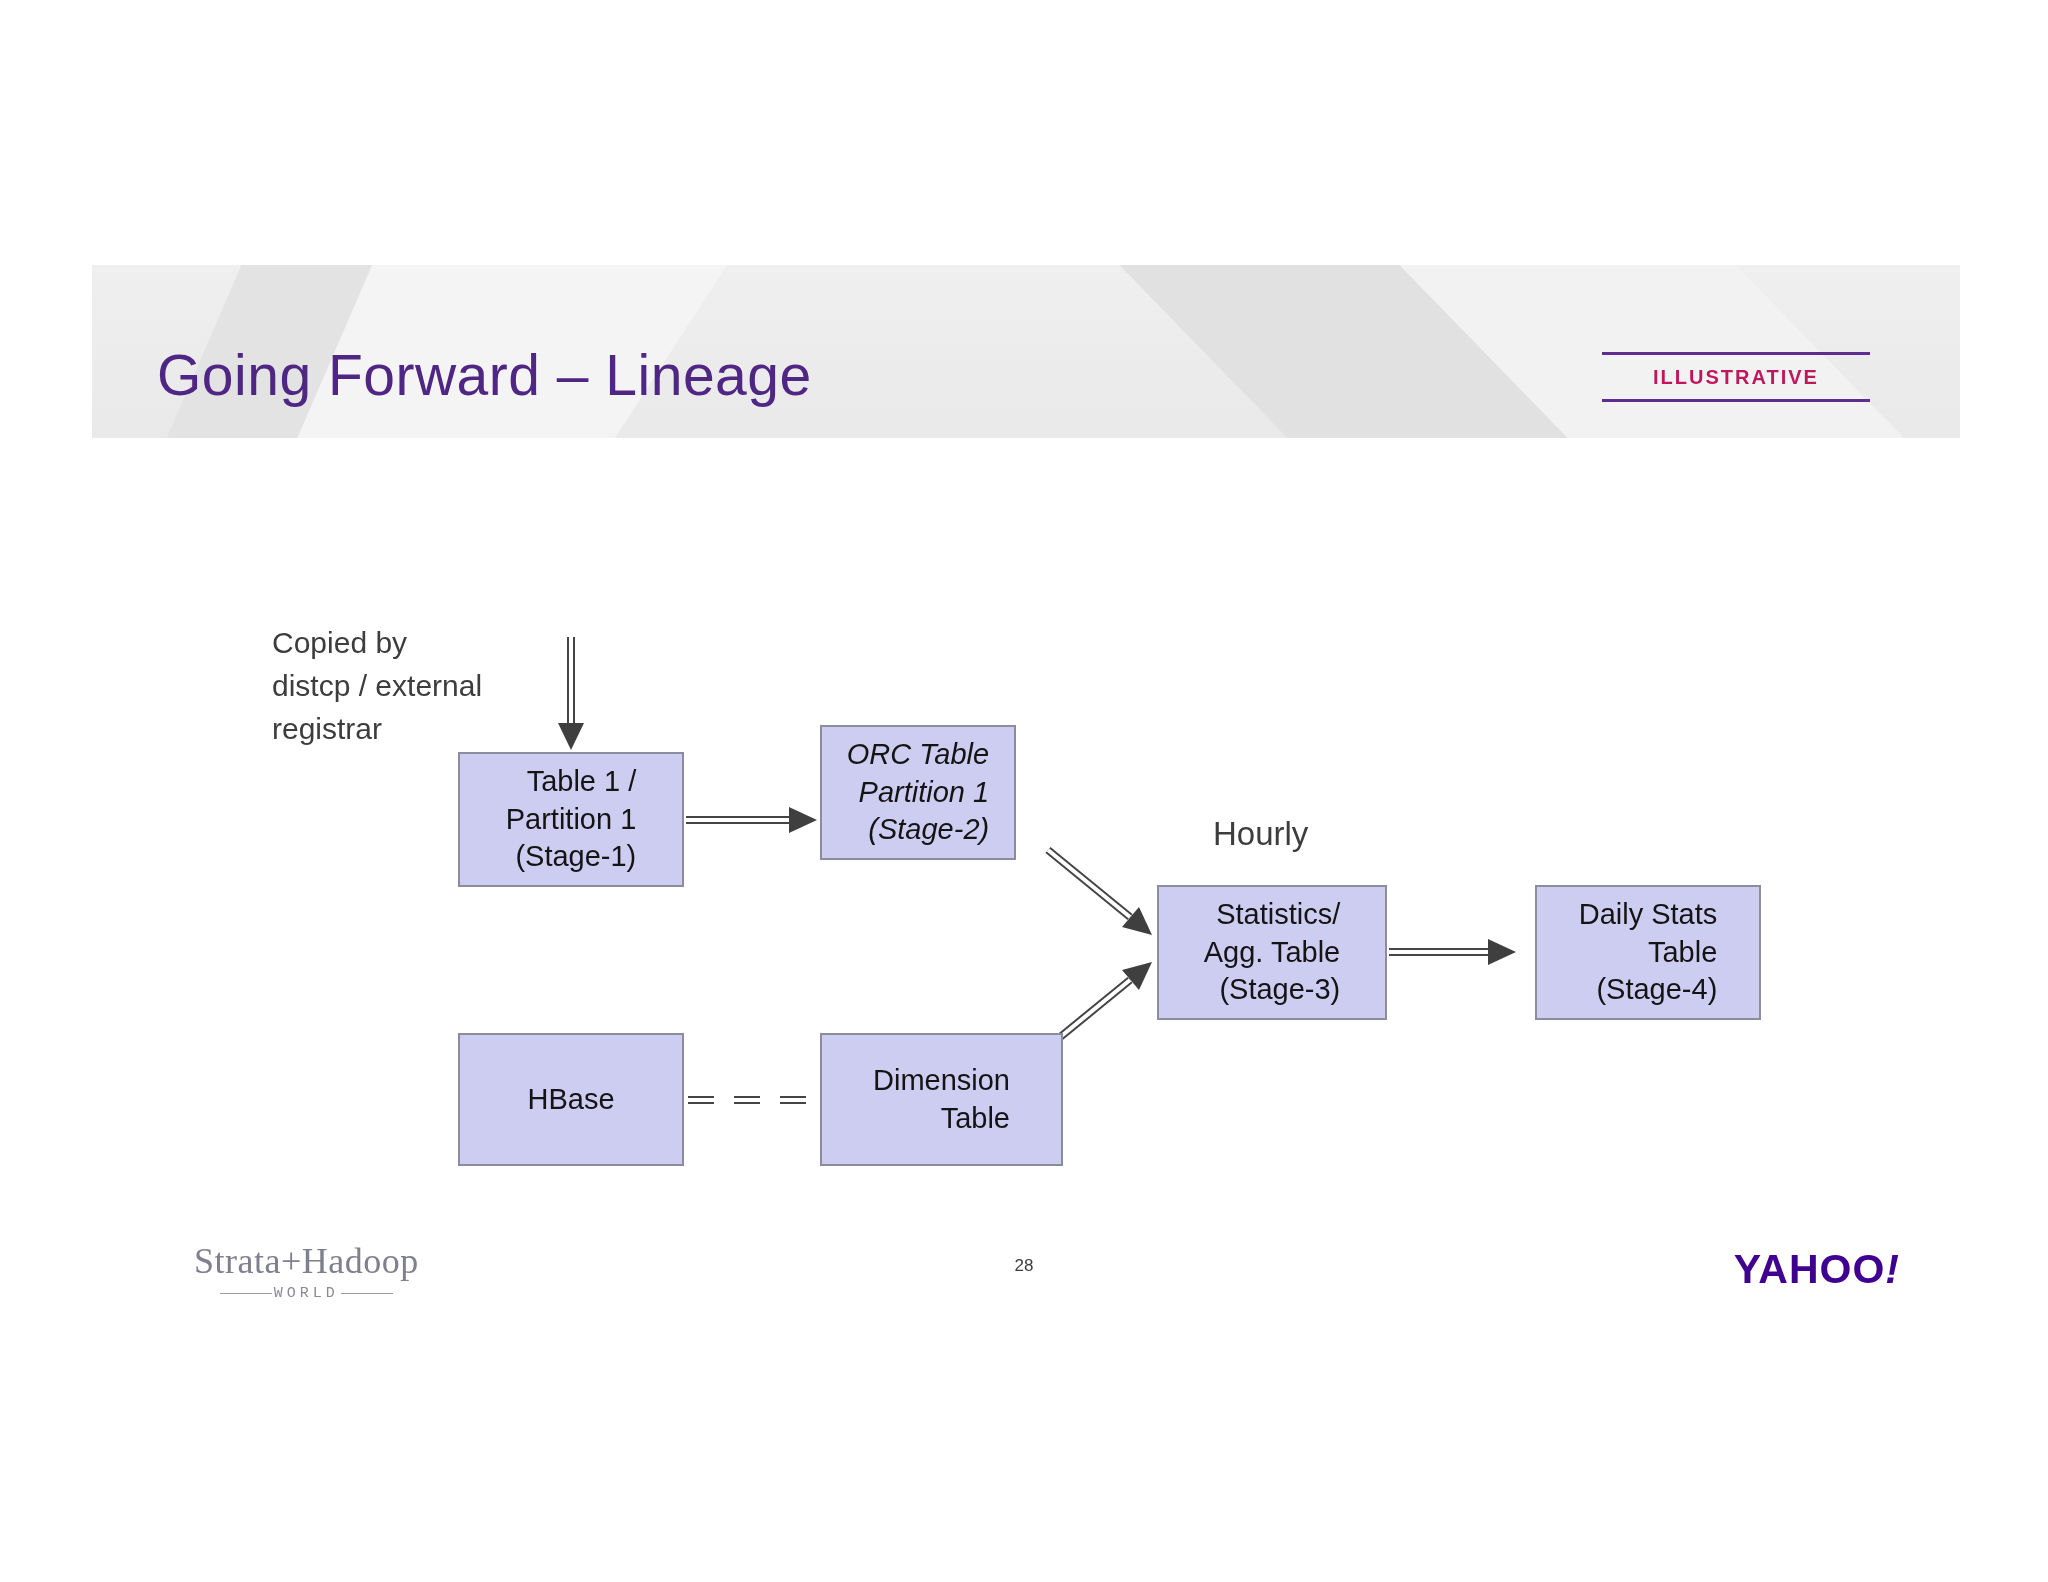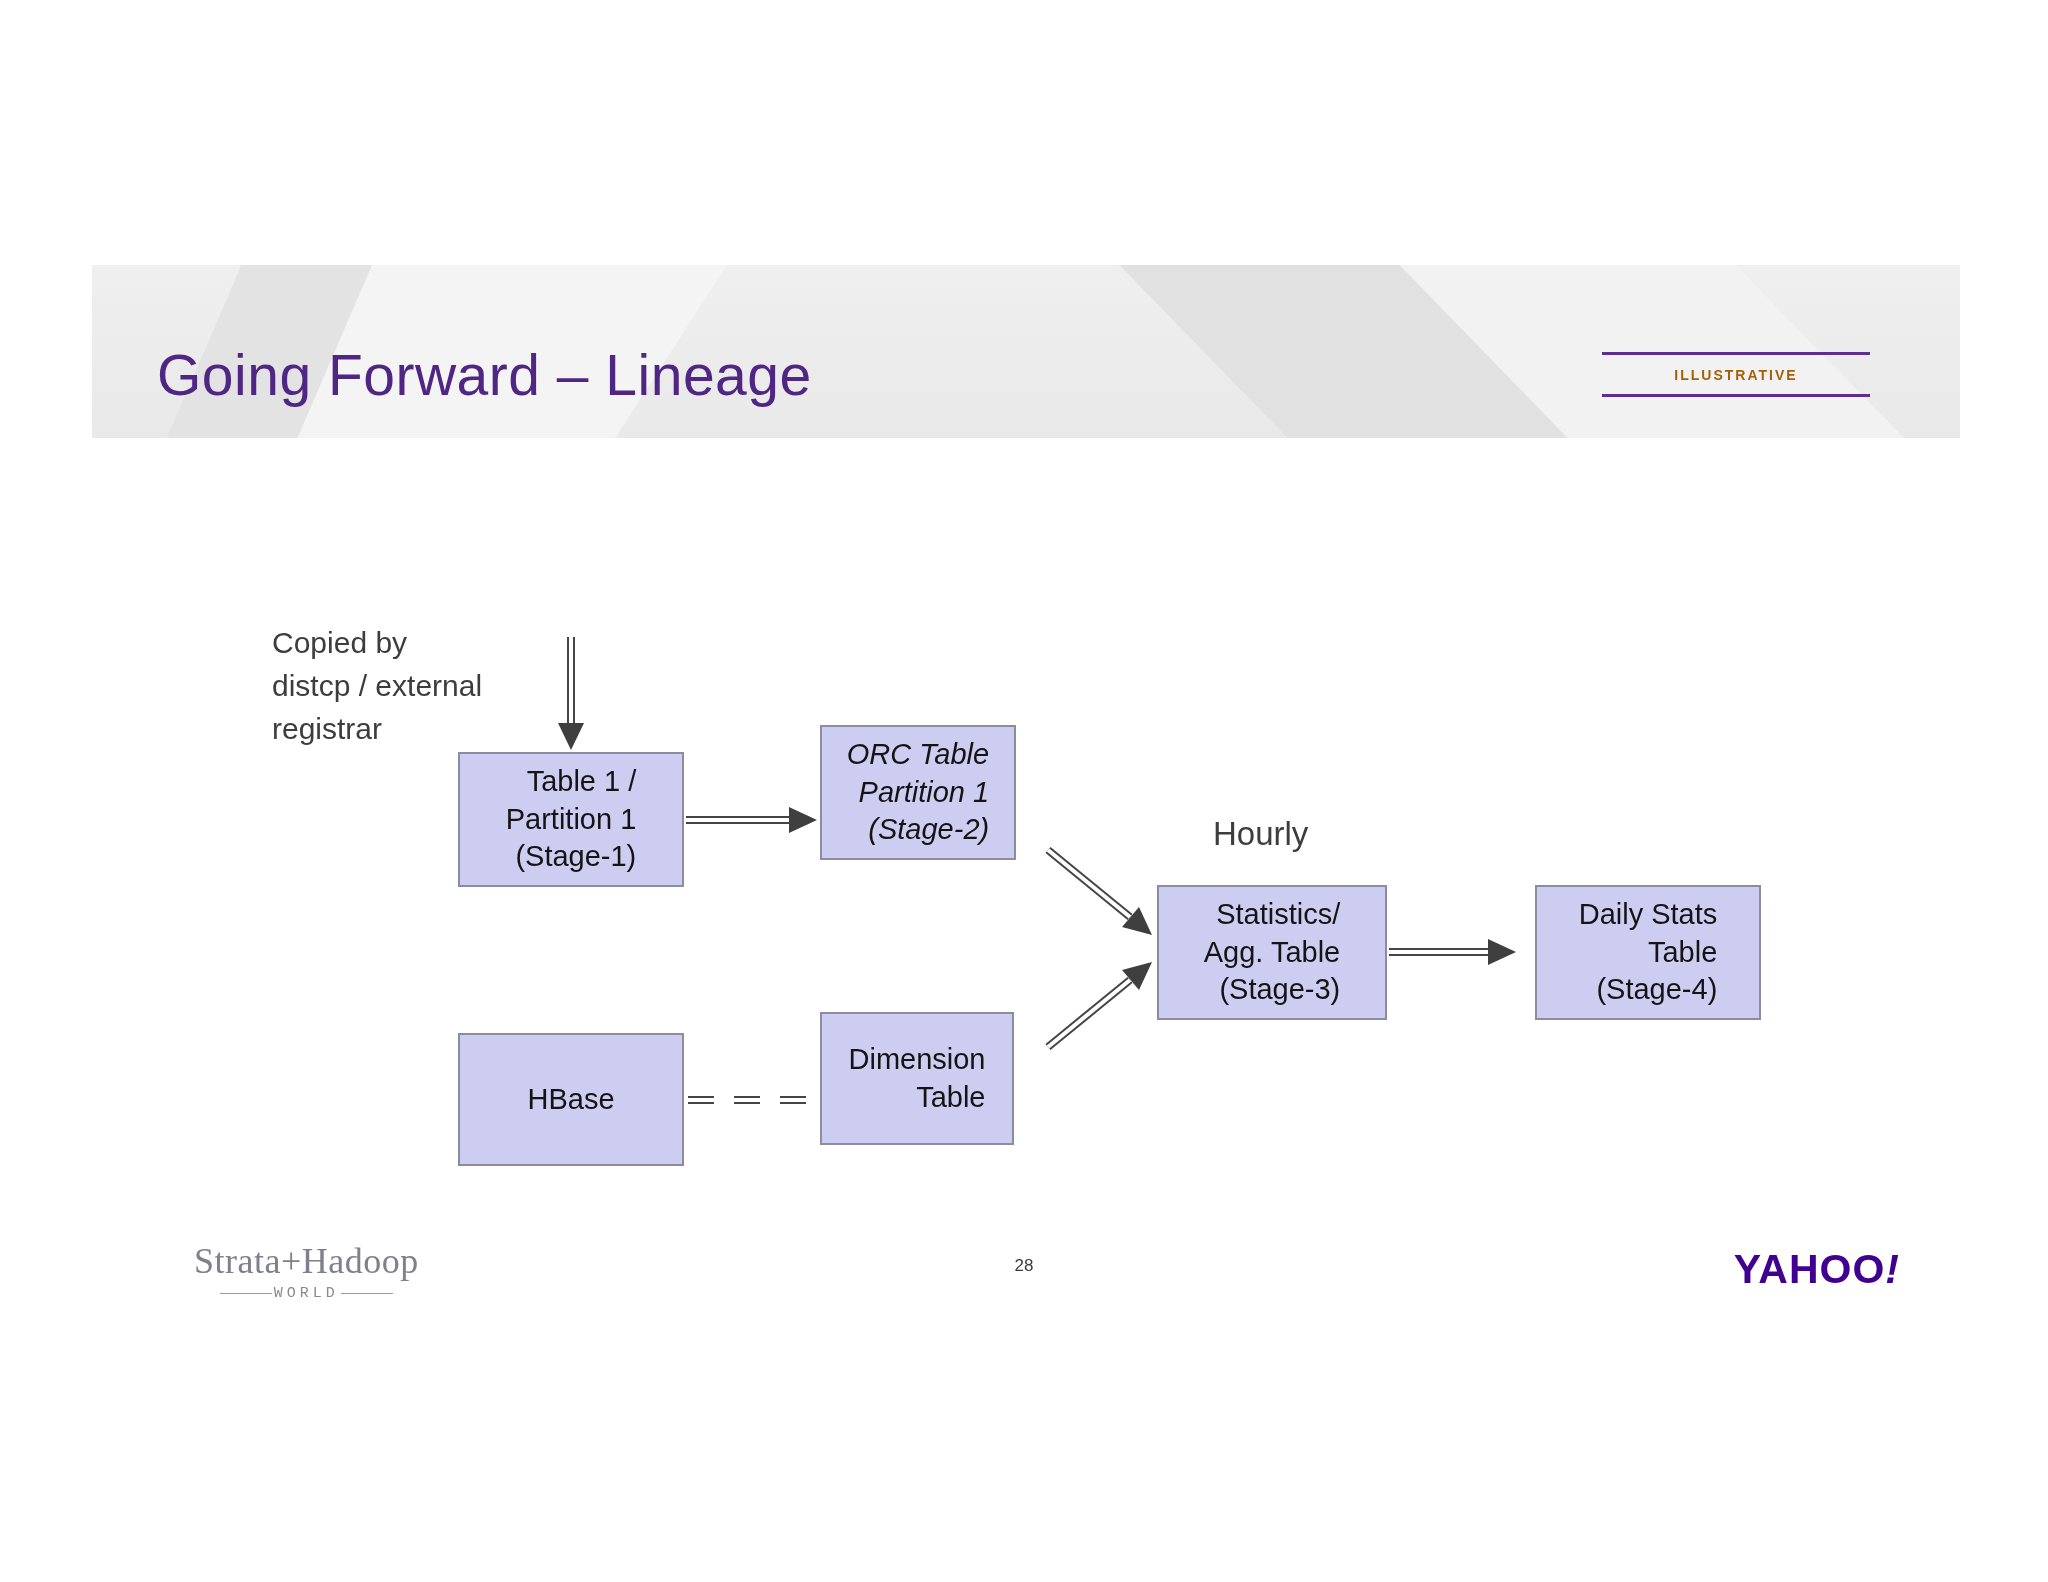--- a/index.html
+++ b/index.html
@@ -47,24 +47,24 @@
     position: absolute;
     right: 178px;
     top: 352px;
     width: 268px;
     border-top: 3px solid #5F2D91;
     border-bottom: 3px solid #5F2D91;
     padding: 11px 0 10px 0;
     text-align: center;
   }
   .illustrative span {
-    font-size: 14px;
+    font-size: 20px;
     font-weight: 700;
     letter-spacing: 2px;
-    color: #a16207;
+    color: #be185d;
   }
 
   .subtitle {
     position: absolute;
     left: 163px;
     top: 480px;
     font-size: 40px;
     color: #141414;
     white-space: nowrap;
   }
@@ -101,21 +101,21 @@
     font-size: 29px;
     line-height: 1.3;
     color: #141414;
     white-space: pre-line;
   }
   .n1 { left: 458px;  top: 752px;  width: 226px; height: 135px; }
   .n2 { left: 820px;  top: 725px;  width: 196px; height: 135px; font-style: italic; }
   .n3 { left: 1157px; top: 885px;  width: 230px; height: 135px; }
   .n4 { left: 1519px; top: 885px;  width: 226px; height: 135px; margin-left: 16px; }
   .n5 { left: 458px;  top: 1033px; width: 226px; height: 133px; }
-  .n6 { left: 820px;  top: 1012px; width: 194px; height: 133px; }
+  .n6 { left: 820px;  top: 1033px; width: 243px; height: 133px; }
 
   .connectors {
     position: absolute;
     left: 0; top: 0;
     width: 2048px;
     height: 1582px;
     pointer-events: none;
   }
 
   

